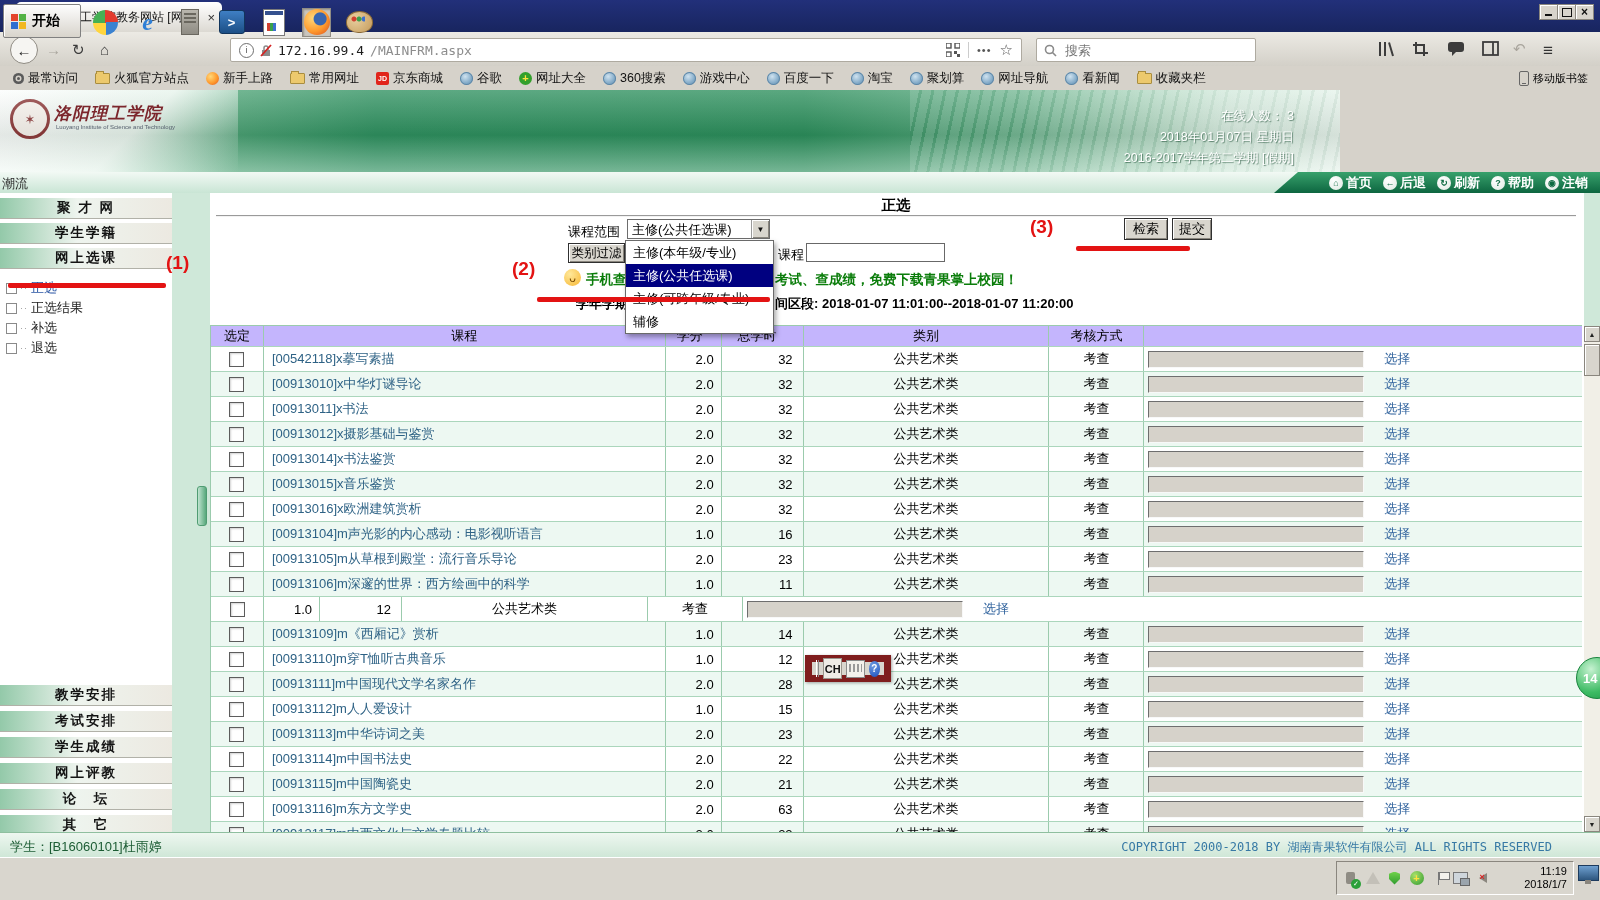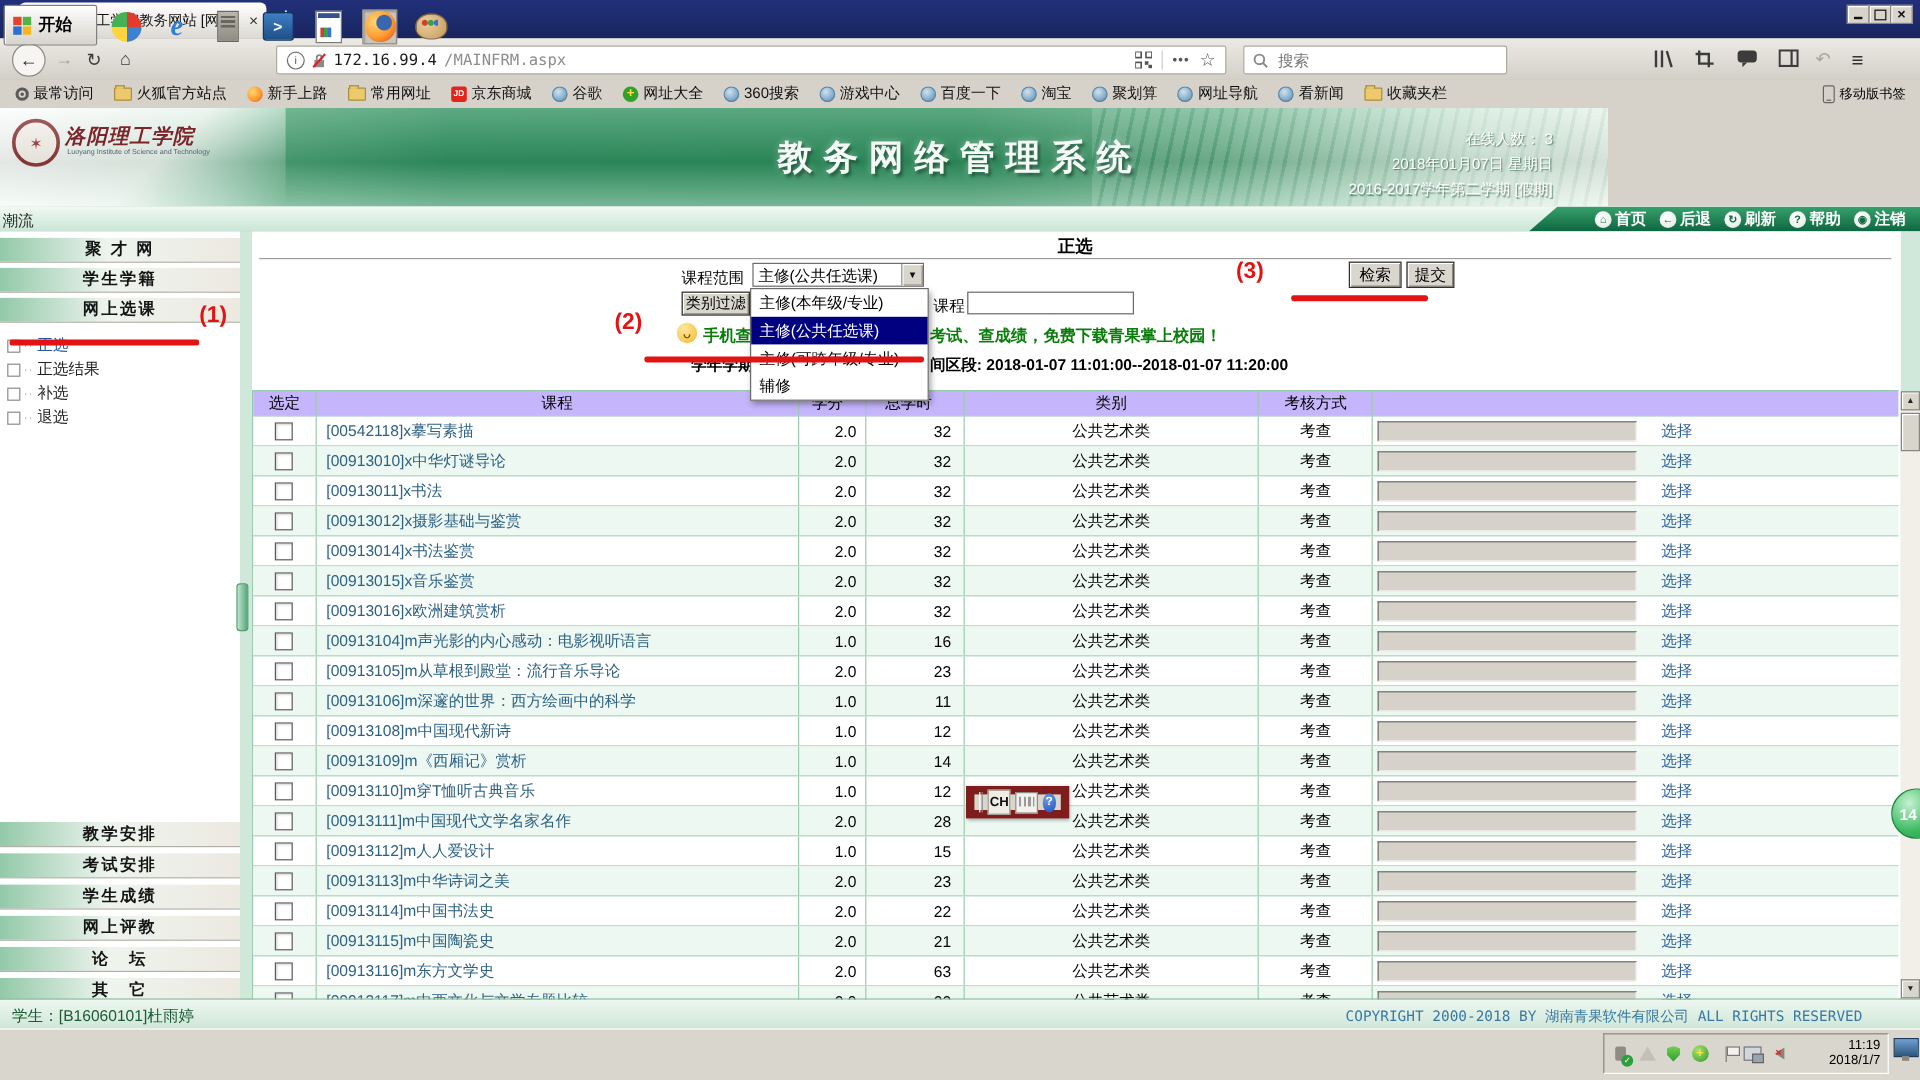--- a/index.html
+++ b/index.html
@@ -89,21 +89,21 @@
   .stripright{left:1274px;top:0;width:326px;height:21px;
       clip-path:polygon(24px 0,100% 0,100% 100%,0 100%);
       background:linear-gradient(180deg,#38a16c,#0d6640);display:flex;align-items:center;
       justify-content:flex-end;gap:11px;padding-right:12px;box-sizing:border-box;}
   .stripbtn{display:flex;align-items:center;gap:3px;color:#fff;font-size:13px;font-weight:bold;}
   .stripic{width:14px;height:14px;border-radius:50%;background:radial-gradient(circle at 35% 30%,#ffffff,#dfe9e2);
            color:#0e6b42;font-size:9px;font-weight:bold;display:flex;align-items:center;justify-content:center;}
 
   
   .pagebg{left:0;top:193px;width:1600px;height:639px;background:#cfe8d9;}
-  .sidebar{left:0;top:193px;width:200px;height:639px;background:#fff;padding-top:4px;box-sizing:border-box;}
+  .sidebar{left:0;top:193px;width:172px;height:639px;background:#fff;padding-top:4px;box-sizing:border-box;}
   .sgroup{height:20px;margin-bottom:3px;background:linear-gradient(90deg,#93c9a9,#eef4ee 45%,#ece9e1);
           border-top:1px solid #fff;border-bottom:1px solid #b1b1a8;display:flex;align-items:center;
           justify-content:center;font-weight:bold;font-size:13.5px;color:#141414;letter-spacing:2px;}
   .tree{padding-top:6px;}
   .titem{height:20px;display:flex;align-items:center;gap:3px;padding-left:6px;font-size:13px;color:#222;}
   .tbox{width:9px;height:9px;border:1px solid #8a8a8a;background:#fff;flex:0 0 auto;}
   .tdots{color:#9a9a9a;font-size:9px;letter-spacing:1px;}
   .titem.active{color:#2a55a3;}
   .botgroups{position:absolute;left:0;top:491px;width:100%;}
   .botgroups .sgroup{margin-bottom:4px;}
@@ -391,21 +391,20 @@
       <span>移动版书签</span>
     </div>
   </div>
 
   <div class="ab pageheader">
     <div class="ab kbdeco"></div>
     <div class="ab logozone"></div>
     <div class="ab seal">✶</div>
     <div class="ab schoolname">洛阳理工学院</div>
     <div class="ab schooleng">Luoyang Institute of Science and Technology</div>
-    <div class="ab systitle">教务网络管理系统</div>
     <div class="ab hinfo">
       <div>在线人数： 3</div>
       <div>2018年01月07日  星期日</div>
       <div>2016-2017学年第二学期 [假期]</div>
     </div>
   </div>
 
   <div class="ab navstrip">
     <div class="ab marquee">潮流</div>
     <div class="ab stripright" id="stripbtns">
@@ -643,21 +642,20 @@
           <div class="tc c5">考查</div>
           <div class="tc c6">
             <span class="slot"></span>
             <span class="sel-link">选择</span>
           </div>
         </div>
         <div class="trow">
           <div class="tc c0">
             <span class="cb"></span>
           </div>
-          <div class="tc c1">[00913108]m中国现代新诗</div>
           <div class="tc c2">1.0</div>
           <div class="tc c3">12</div>
           <div class="tc c4">公共艺术类</div>
           <div class="tc c5">考查</div>
           <div class="tc c6">
             <span class="slot"></span>
             <span class="sel-link">选择</span>
           </div>
         </div>
         <div class="trow">

